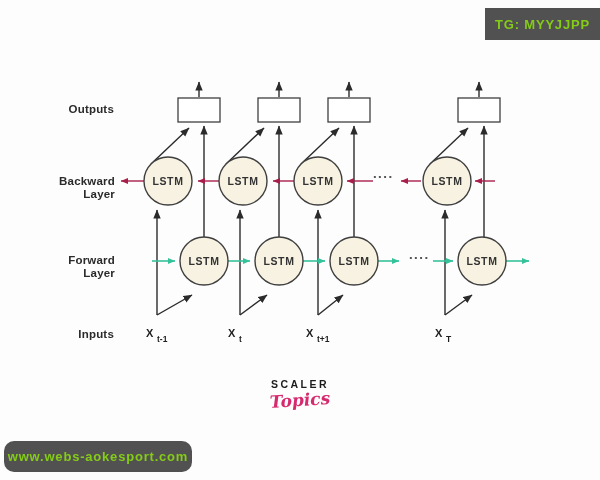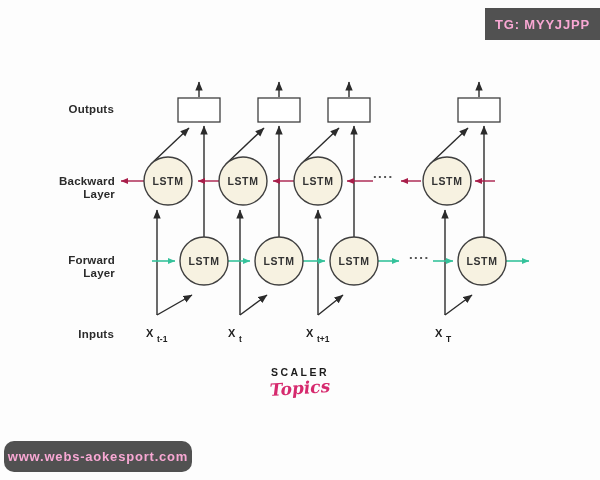--- a/index.html
+++ b/index.html
@@ -11,42 +11,42 @@
     --badge-bg:#515151;
     --label-color:#2b2b2b;
     --logo-pink:#d62a6e;
   }
   html,body{margin:0;padding:0;}
   .page{
     position:relative;width:600px;height:480px;background:#fdfdfd;overflow:hidden;
     font-family:"Liberation Sans",sans-serif;
   }
   .badge{
-    position:absolute;background:var(--badge-bg);color:#f9a8d4;
+    position:absolute;background:var(--badge-bg);color:#84cc16;
     display:flex;align-items:center;justify-content:center;
     font-weight:bold;font-size:13px;letter-spacing:0.8px;
   }
   .badge-tr{left:485px;top:8px;width:115px;height:32px;}
   .badge-bl{left:4px;top:441px;width:188px;height:31px;font-size:13px;border-radius:10px;}
   svg{position:absolute;left:0;top:0;}
   .ln{stroke:var(--line);stroke-width:1.4;fill:none;}
   .ln-r{stroke:var(--backward-arrow);stroke-width:1.4;fill:none;}
   .ln-g{stroke:var(--forward-arrow);stroke-width:1.6;fill:none;}
   .mkk{fill:var(--line);}
   .mkr{fill:var(--backward-arrow);}
   .mkg{fill:var(--forward-arrow);}
   .node{fill:var(--node-fill);stroke:var(--node-stroke);stroke-width:1.4;}
   .obox{fill:#ffffff;stroke:var(--node-stroke);stroke-width:1.3;}
   .rowlbl{font:600 11.5px "Liberation Sans",sans-serif;fill:var(--label-color);letter-spacing:0.2px;}
   .nodelbl{font:600 10.5px "Liberation Sans",sans-serif;fill:#333;letter-spacing:0.6px;text-anchor:middle;}
   .inlbl{font:600 11px "Liberation Sans",sans-serif;fill:#1e1e1e;}
   .insub{font:600 8.5px "Liberation Sans",sans-serif;fill:#1e1e1e;}
   .dots{font:bold 11px "DejaVu Sans",sans-serif;fill:#555;letter-spacing:1px;text-anchor:middle;}
   .logo{position:absolute;left:240px;top:366px;width:120px;text-align:center;}
-  .logo-brand{font:bold 10.5px "Liberation Sans",sans-serif;color:#1b1b1b;letter-spacing:2.5px;}
+  .logo-brand{font:bold 10.5px "Liberation Sans",sans-serif;color:#1b1b1b;letter-spacing:2.5px;margin-top:12px;}
   .logo-sub{
     font-family:"DejaVu Serif",serif;font-style:italic;font-weight:bold;
     color:var(--logo-pink);font-size:17px;line-height:18px;margin-top:1px;
     transform:rotate(-4deg);
   }
 </style>
 </head>
 <body>
 
 <div class="page">

